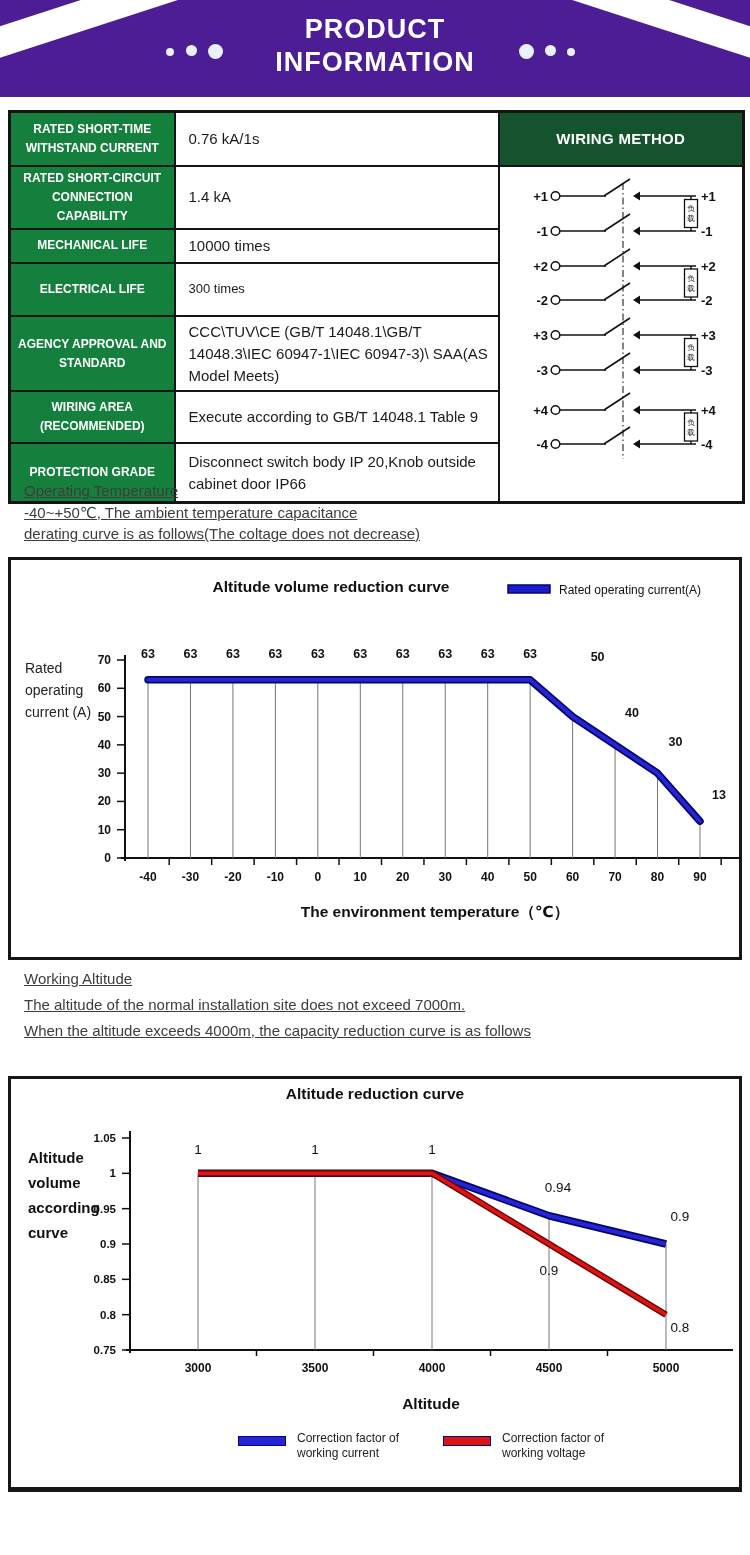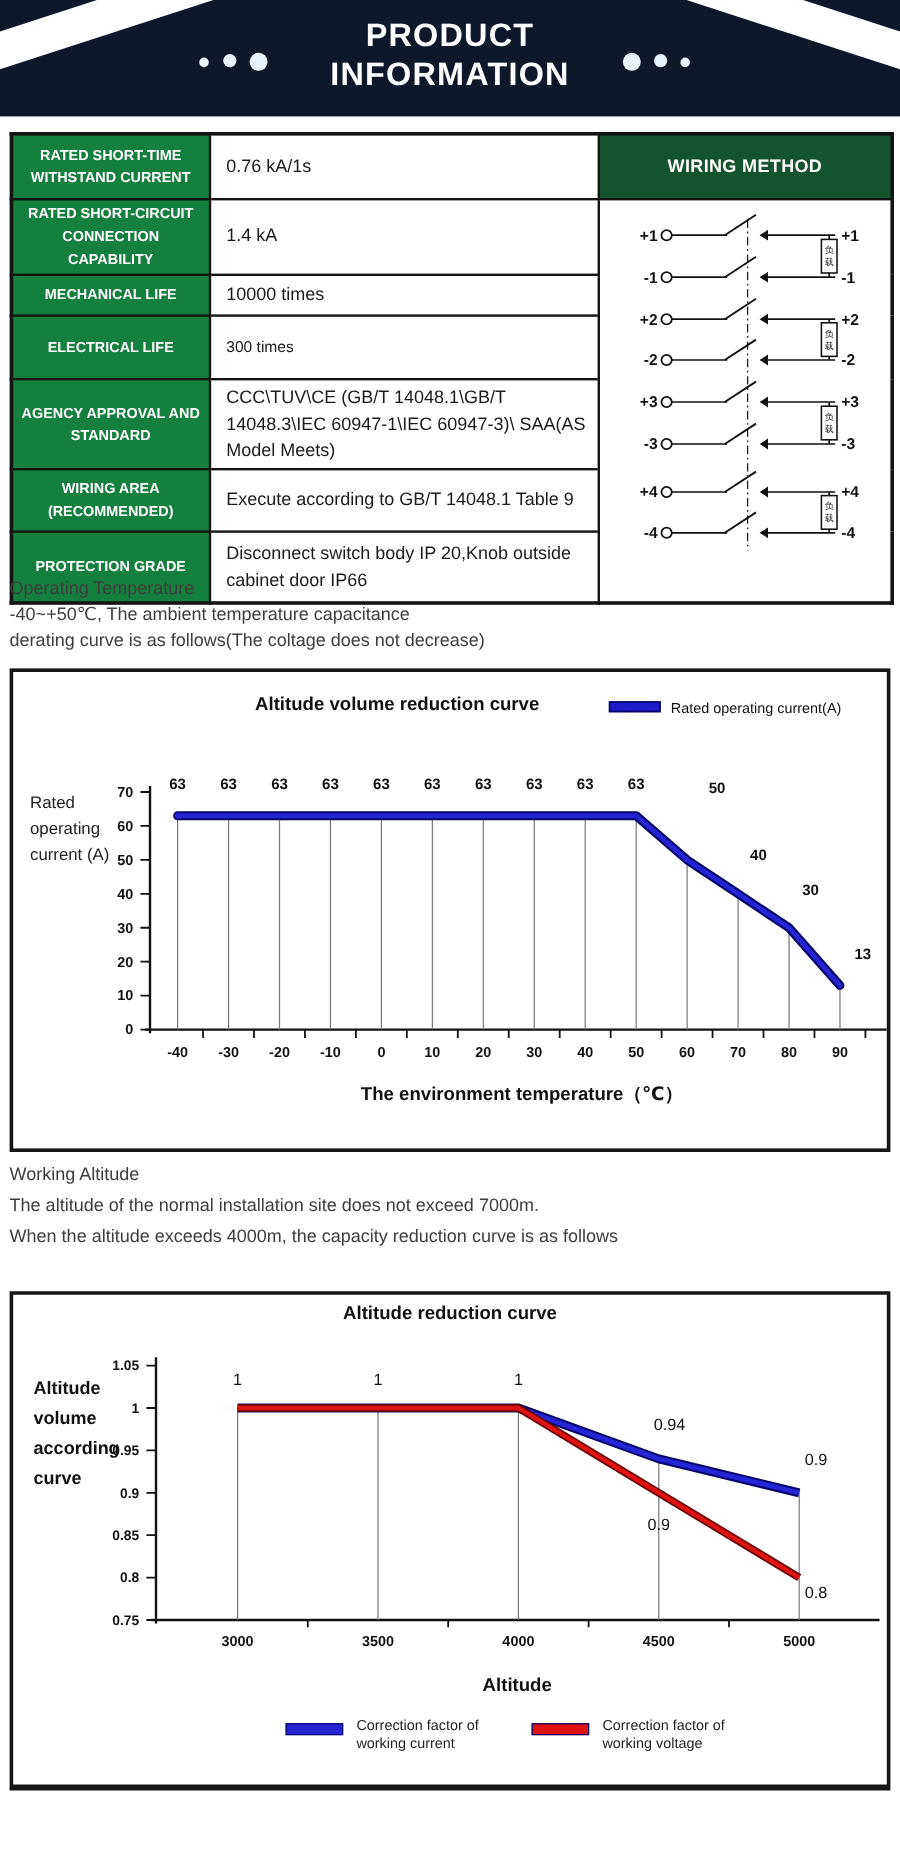--- a/index.html
+++ b/index.html
@@ -1,21 +1,21 @@
 <!DOCTYPE html>
 <html><head>
 <meta charset="utf-8">
 <style>
   html,body{margin:0;padding:0;}
   body{width:750px;height:1555px;position:relative;background:#fff;
        font-family:"Liberation Sans","DejaVu Sans",sans-serif;}
   .page{position:absolute;inset:0;overflow:hidden;}
 
   
-  header{position:absolute;left:0;top:0;width:750px;height:97px;background:#0f172a;overflow:hidden;}
+  header{position:absolute;left:0;top:0;width:750px;height:97px;background:#4c1d95;overflow:hidden;}
   .stripe{position:absolute;width:310px;height:30px;background:#fff;}
   .sl{left:-78px;top:2px;transform:rotate(-18deg);}
   .sr{right:-78px;top:2px;transform:rotate(18deg);}
   .htitle{position:absolute;left:0;top:13px;width:100%;text-align:center;color:#fff;
           font-weight:bold;font-size:27px;line-height:33px;letter-spacing:1px;}
   .dot{position:absolute;border-radius:50%;background:#e9f1fd;}
   .d1{left:166px;top:48px;width:8px;height:8px}
   .d2{left:186px;top:45px;width:11px;height:11px}
   .d3{left:208px;top:44px;width:15px;height:15px}
   .d4{left:519px;top:44px;width:15px;height:15px}
@@ -25,21 +25,21 @@
   
   table.spec{position:absolute;left:8px;top:110px;width:734px;border-collapse:collapse;
              table-layout:fixed;border:3px solid #141414;}
   table.spec td{border:2px solid #141414;}
   td.lbl{background:#15803d;color:#fff;font-weight:bold;font-size:12px;text-align:center;
          line-height:1.6;padding:2px 4px;}
   td.val{color:#1b1b1b;padding:4px 4px 4px 13px;line-height:1.45;}
   td.wm-head{background:#14532d;color:#fff;font-weight:bold;font-size:15px;text-align:center;letter-spacing:.3px;}
   td.wm-cell{vertical-align:top;padding:0;background:#fff;}
 
-  .note{position:absolute;left:8px;color:#3d3d3d;font-size:15px;}
+  .note{position:absolute;left:24px;color:#3d3d3d;font-size:15px;text-decoration:underline;}
   .n1{top:480px;line-height:21.5px;}
   .n2{top:966px;line-height:26px;}
 
   .chartbox{position:absolute;left:8px;background:#fff;border:3px solid #161616;}
   .c1{top:557px;width:728px;height:397px;}
   .c2{top:1076px;width:728px;height:408px;border-bottom-width:5px;}
   .chartbox svg{position:absolute;left:0;top:0;}
   .ylab{position:absolute;color:#222;}
   .yl1{left:14px;top:97px;font-size:14px;line-height:22px;}
   .yl2{left:17px;top:66px;font-size:15px;font-weight:bold;line-height:25px;color:#111;}

